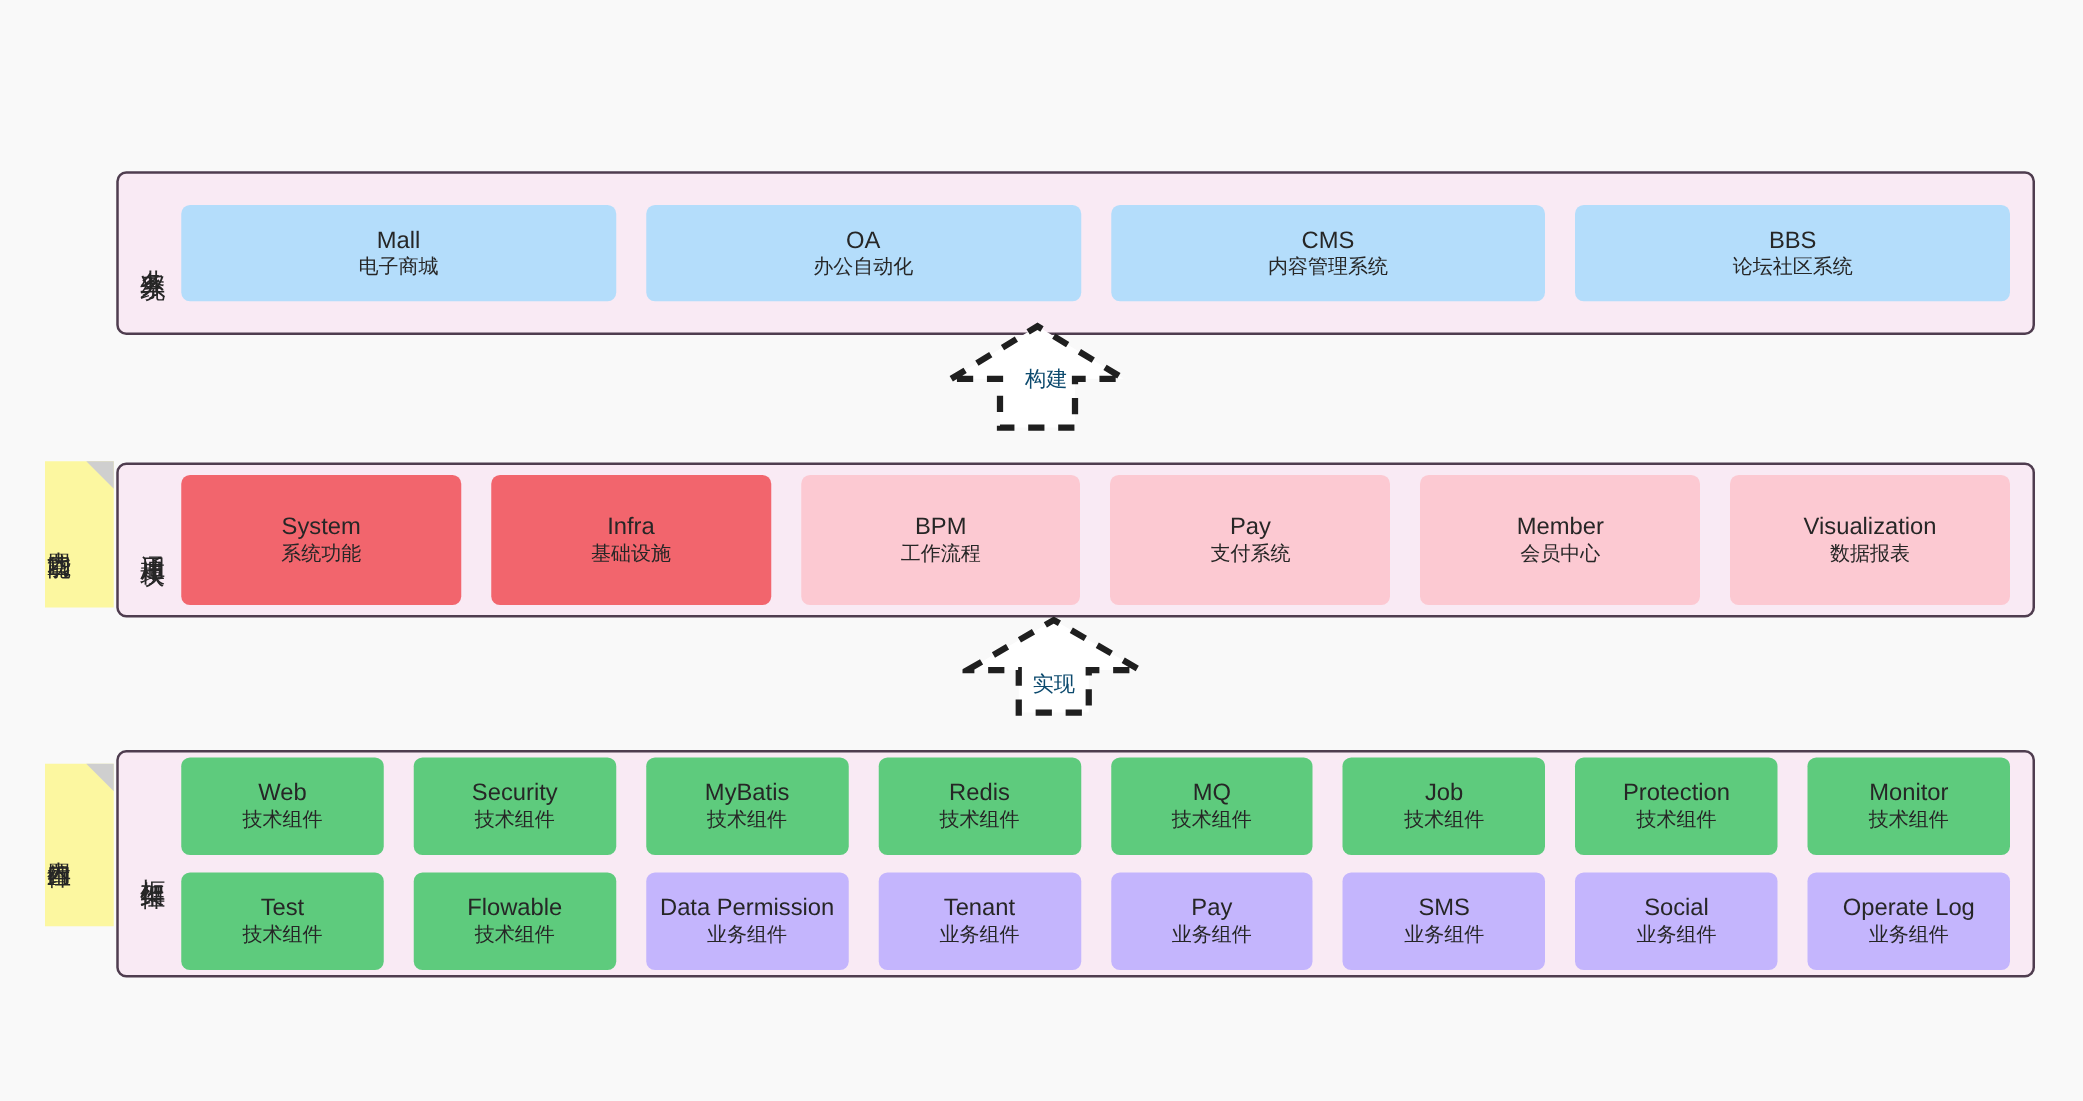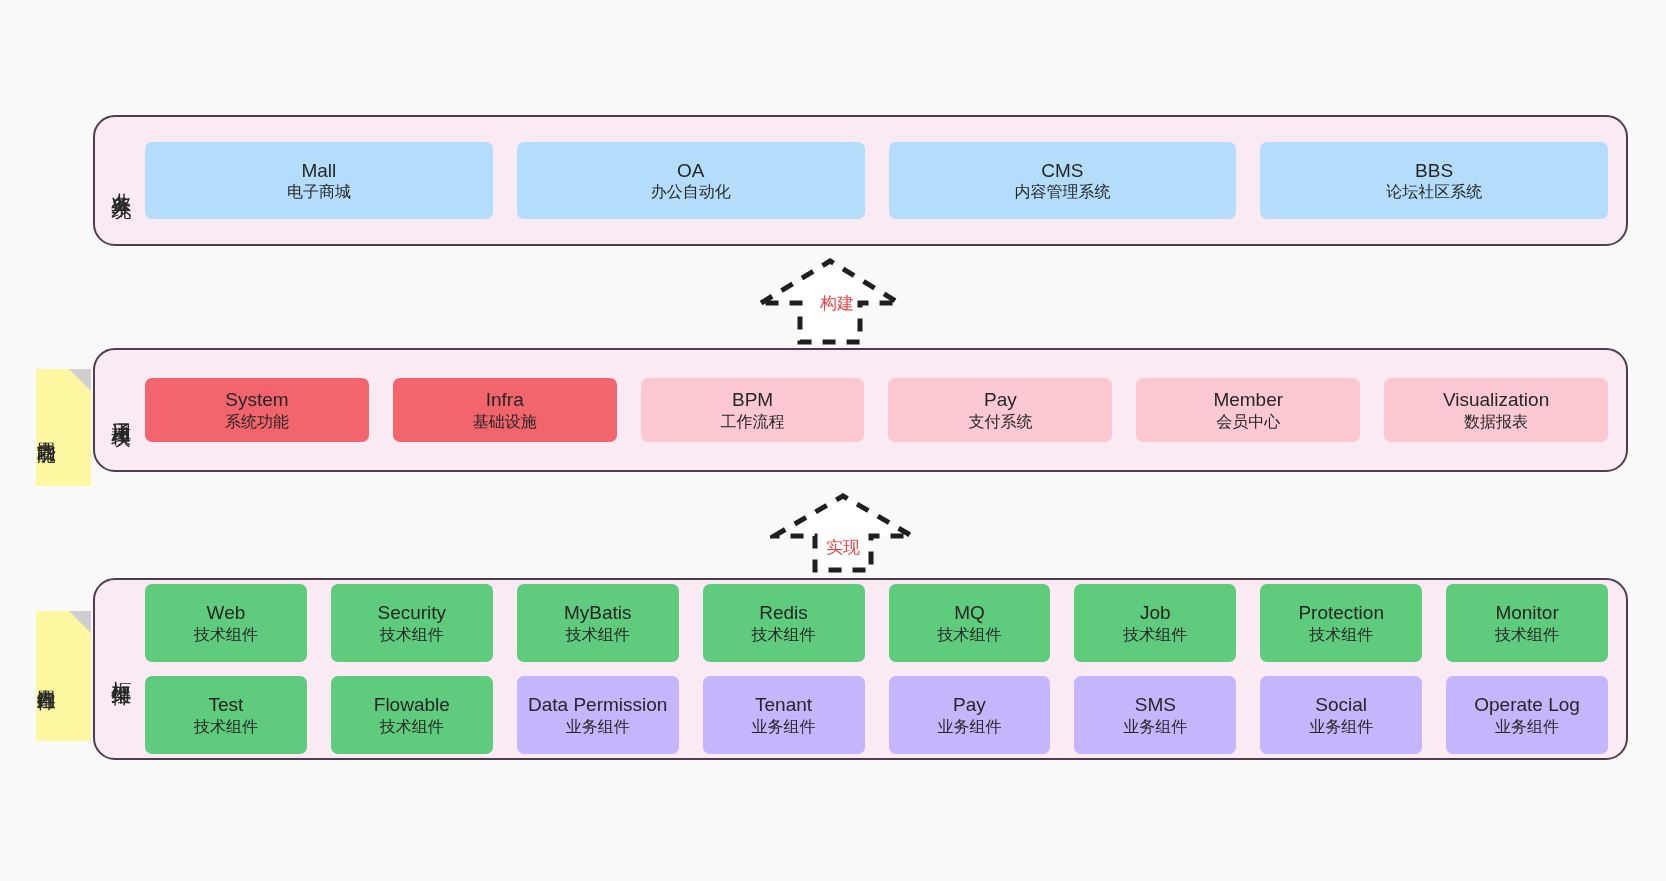--- a/index.html
+++ b/index.html
@@ -10,24 +10,25 @@
     overflow:hidden;
     position:relative;
   }
   .canvas{position:absolute;left:0;top:0;width:1666px;height:881px;}
 
   
   .layer{
     position:absolute;
     background:#f9eaf4;
     border:2px solid #4f3d4f;
-    border-radius:22px;
+    border-radius:8px;
     box-sizing:border-box;
     display:flex;
     align-items:stretch;
+    margin-top:22px;
   }
   #layer-business{left:93px;top:115px;width:1535px;height:131px;}
   #layer-modules {left:93px;top:348px;width:1535px;height:124px;}
   #layer-framework{left:93px;top:578px;width:1535px;height:182px;}
 
   
   .layer-title{
     writing-mode:vertical-rl;
     text-orientation:upright;
     font-size:20px;
@@ -68,21 +69,21 @@
     line-height:1.24;
     box-sizing:border-box;
     padding:4px 6px;
     color:#262626;
   }
   .card .ln1{font-size:19px;}
   .card .ln2{font-size:16px;}
 
   
   #layer-business .card{height:77px;}
-  #layer-modules  .card{height:64px;align-items:center;}
+  #layer-modules  .card{height:104px;align-items:center;}
   #layer-framework .card{height:78px;}
 
   
   .c-blue       {background:#b4ddfb;}
   .c-red        {background:#f2656d;}
   .c-pink       {background:#fcc9d2;}
   .c-green      {background:#5ecb7d;}
   .c-lightgreen {background:#c4b5fd;}
 
   
@@ -113,21 +114,21 @@
     user-select:none;
   }
   #sticky-modules  {left:36px;top:369px;height:117px;}
   #sticky-framework{left:36px;top:611px;height:130px;}
 
   
   .arrow-wrap{position:absolute;}
   .arrow-label{
     position:absolute;
     font-size:17px;
-    color:#ef4444;
+    color:#0c4a6e;
     white-space:nowrap;
     user-select:none;
   }
   #arrow-build{left:757px;top:256px;width:146px;height:90px;}
   #arrow-build .arrow-label{left:63px;top:36px;}
   #arrow-impl {left:770px;top:491px;width:146px;height:78px;}
   #arrow-impl  .arrow-label{left:56px;top:32px;margin-top:13px;}
 </style>
 </head>
 <body>

